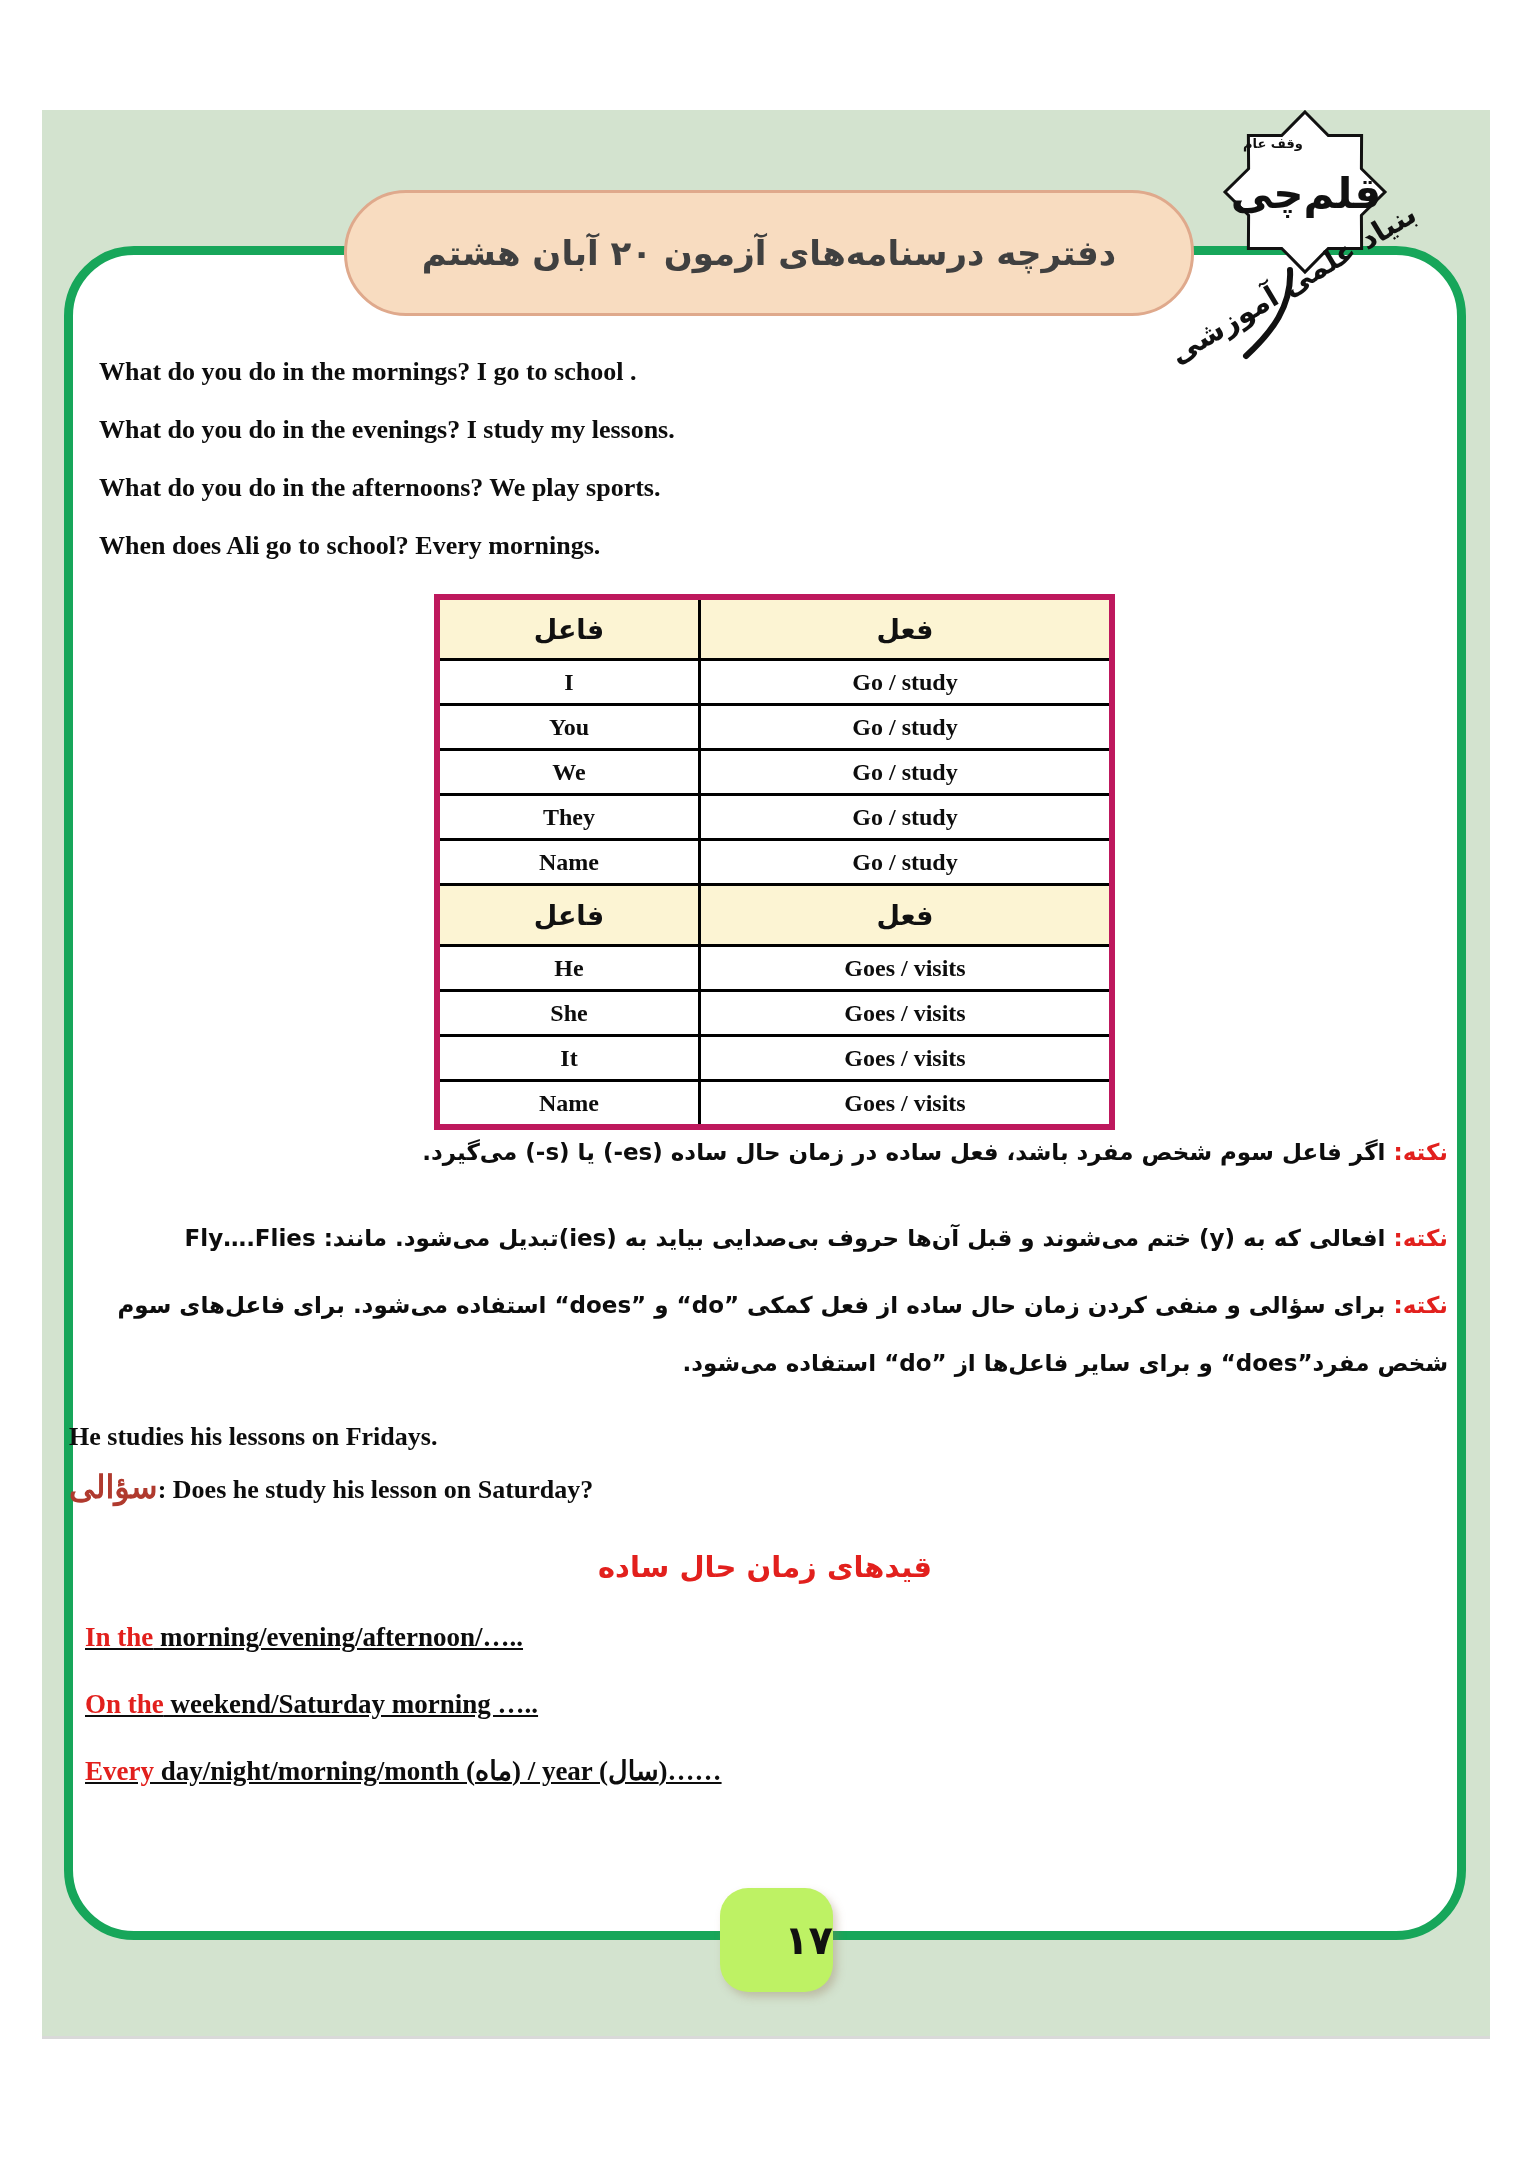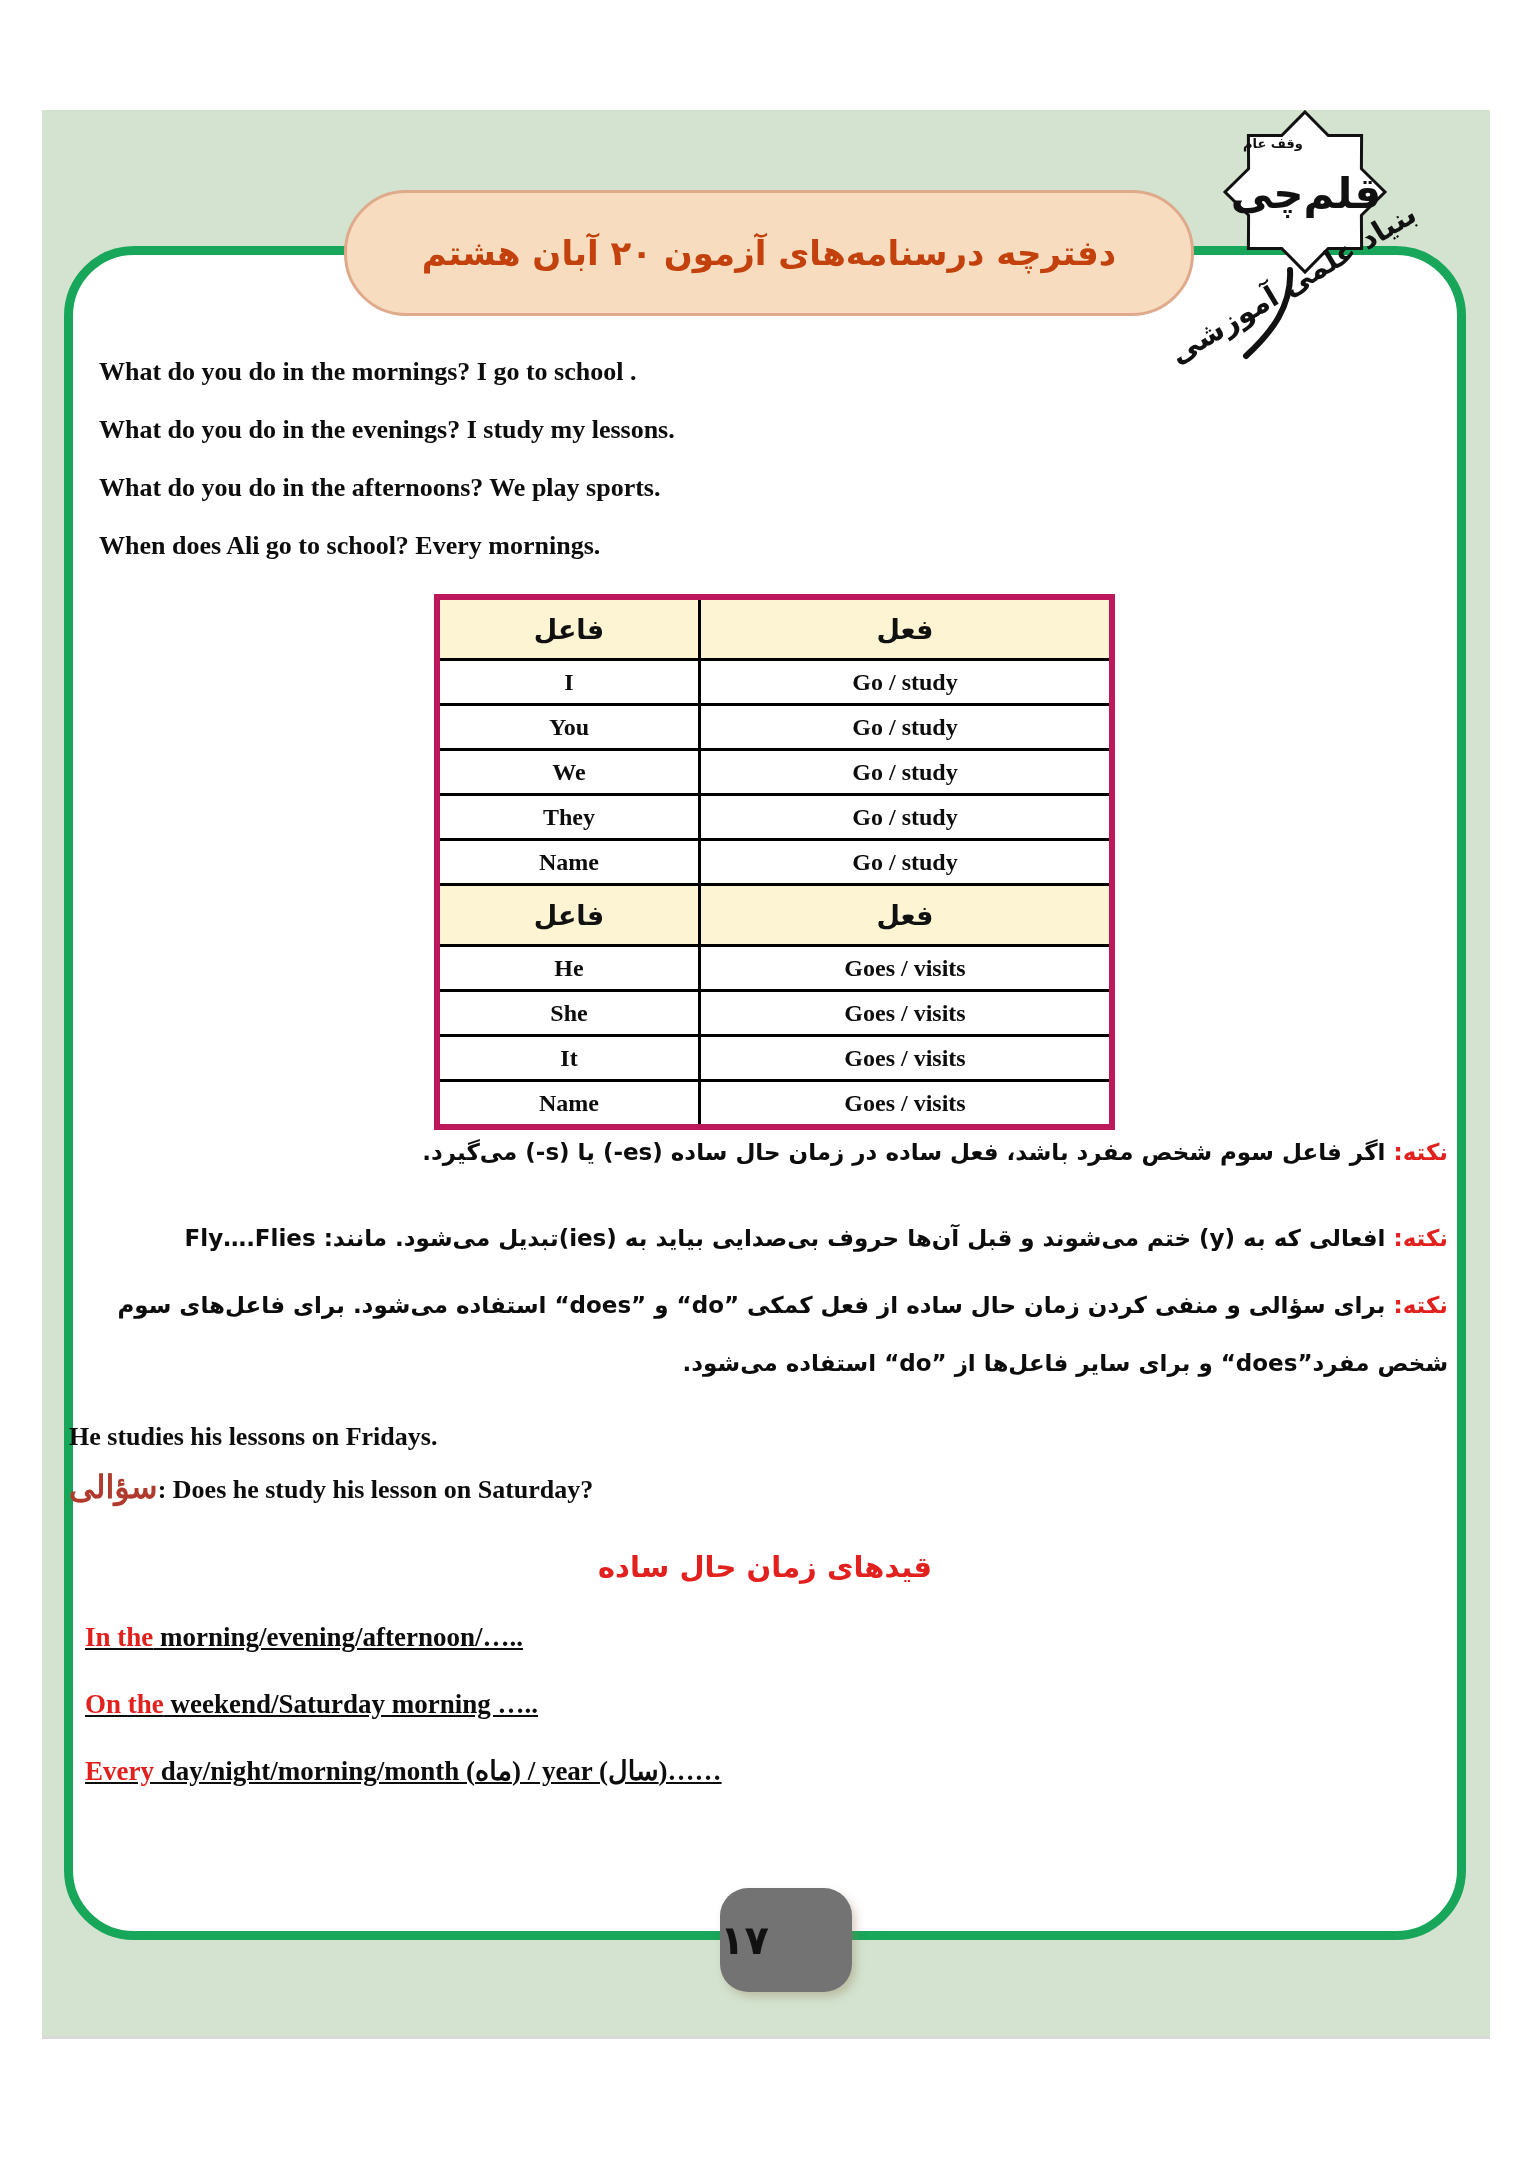--- a/index.html
+++ b/index.html
@@ -5,21 +5,21 @@
   html,body{margin:0;padding:0;background:#ffffff;}
   .page{position:relative;width:1530px;height:2164px;background:#ffffff;overflow:hidden;
         font-family:"DejaVu Sans",sans-serif;}
   .mint-panel{position:absolute;left:42px;top:110px;width:1448px;height:1926px;
         background:#d3e3cf;border-bottom:3px solid #d9d9d9;}
   .frame{position:absolute;left:64px;top:246px;width:1402px;height:1694px;
         box-sizing:border-box;background:#ffffff;border:9px solid #17a65a;border-radius:70px;}
   .banner{position:absolute;left:344px;top:190px;width:844px;height:120px;z-index:6;
         background:#f8dcc0;border:3px solid #dfa98c;border-radius:62px;
         display:flex;align-items:center;justify-content:center;}
-  .banner-title{font:bold 34px "DejaVu Sans",sans-serif;color:#c2410c;direction:rtl;}
+  .banner-title{font:bold 34px "DejaVu Sans",sans-serif;color:#404040;direction:rtl;}
   .logo{position:absolute;left:1140px;top:92px;width:330px;height:290px;z-index:7;}
   .qa{position:absolute;left:85px;top:336px;z-index:5;}
   .qa p{margin:14px;font:bold 26px "Liberation Serif",serif;line-height:44px;color:#0d0d0d;}
   .verb-table{position:absolute;left:434px;top:550px;z-index:5;border-collapse:collapse;
         border:6px solid #be185d;margin-top:44px;}
   .verb-table th{width:256px;height:56px;background:#fcf4d3;border:3px solid #000;
         font:bold 27px "DejaVu Sans",sans-serif;color:#111;}
   .verb-table th.verb-col{width:406px;}
   .verb-table td{height:40px;border:3px solid #000;text-align:center;
         font:bold 24px "Liberation Serif",serif;color:#0d0d0d;}
@@ -31,22 +31,22 @@
   .notes p.note-3{line-height:58px;margin:0;}
   .note-label{color:#e2201d;}
   .examples{position:absolute;left:69px;top:1412px;z-index:5;}
   .examples p{margin:0;font:bold 26px "Liberation Serif",serif;line-height:50px;color:#0d0d0d;}
   .q-label{color:#b03a2e;font-family:Liberation Serif, serif;font-size:32px;}
   .adv-heading{position:absolute;left:0;top:1550px;width:100%;text-align:center;z-index:5;
         font:bold 29px "DejaVu Sans",sans-serif;color:#e2201d;direction:rtl;}
   .adverbs{position:absolute;left:85px;top:1622px;z-index:5;}
   .adverbs p{margin:0 0 37px;font:bold 27px "Liberation Serif",serif;line-height:30px;color:#0d0d0d;text-decoration:underline;}
   .adv-lead{color:#e2201d;}
-  .page-badge{position:absolute;left:720px;top:1888px;width:132px;height:104px;z-index:6;
-        background:#737373;border-radius:28px;display:flex;align-items:center;justify-content:flex-start;
+  .page-badge{position:absolute;left:720px;top:1888px;width:113px;height:104px;z-index:6;
+        background:#bef264;border-radius:28px;display:flex;align-items:center;justify-content:flex-end;
         box-shadow:4px 5px 8px rgba(150,120,90,.35);}
   .page-number{font:bold 40px "DejaVu Sans",sans-serif;color:#111;}
   .logo svg text{fill:#111;}
 </style>
 </head>
 <body>
 
 <div class="page">
 
   <div class="mint-panel"></div>

